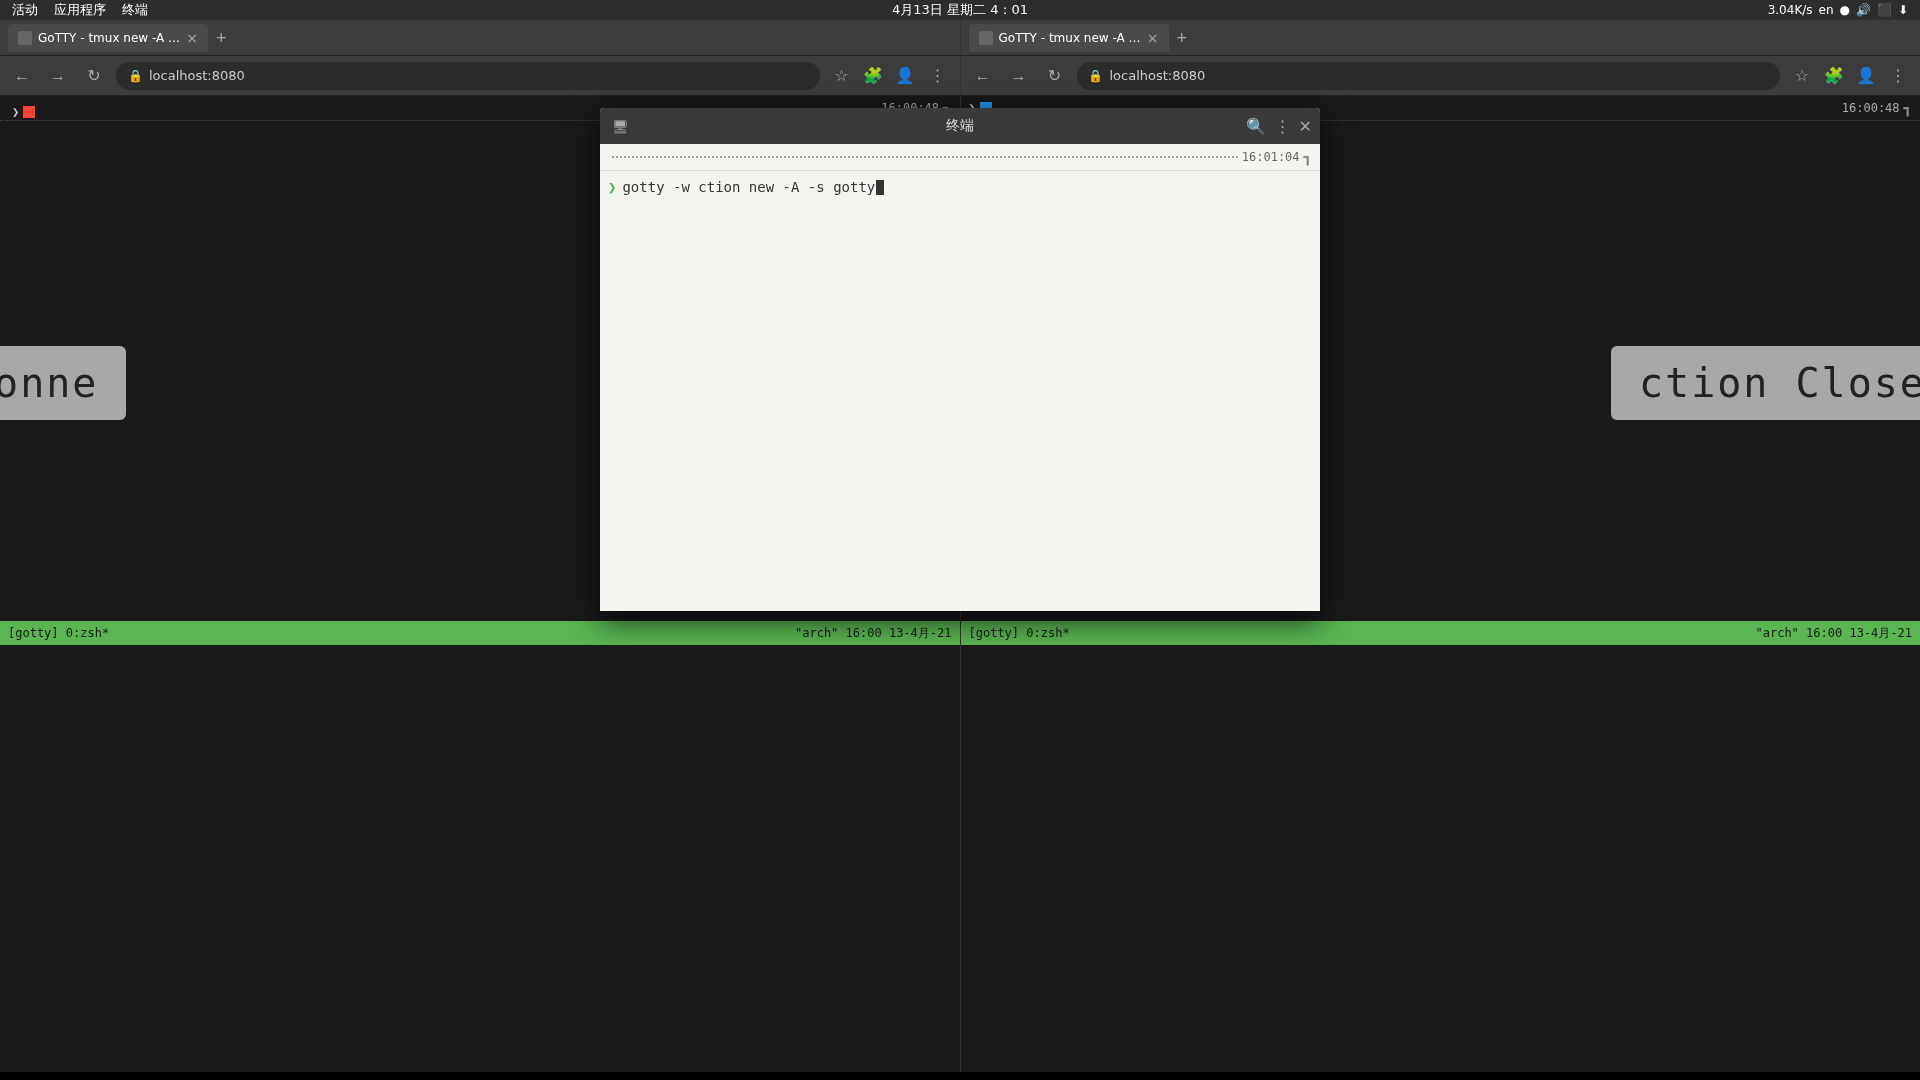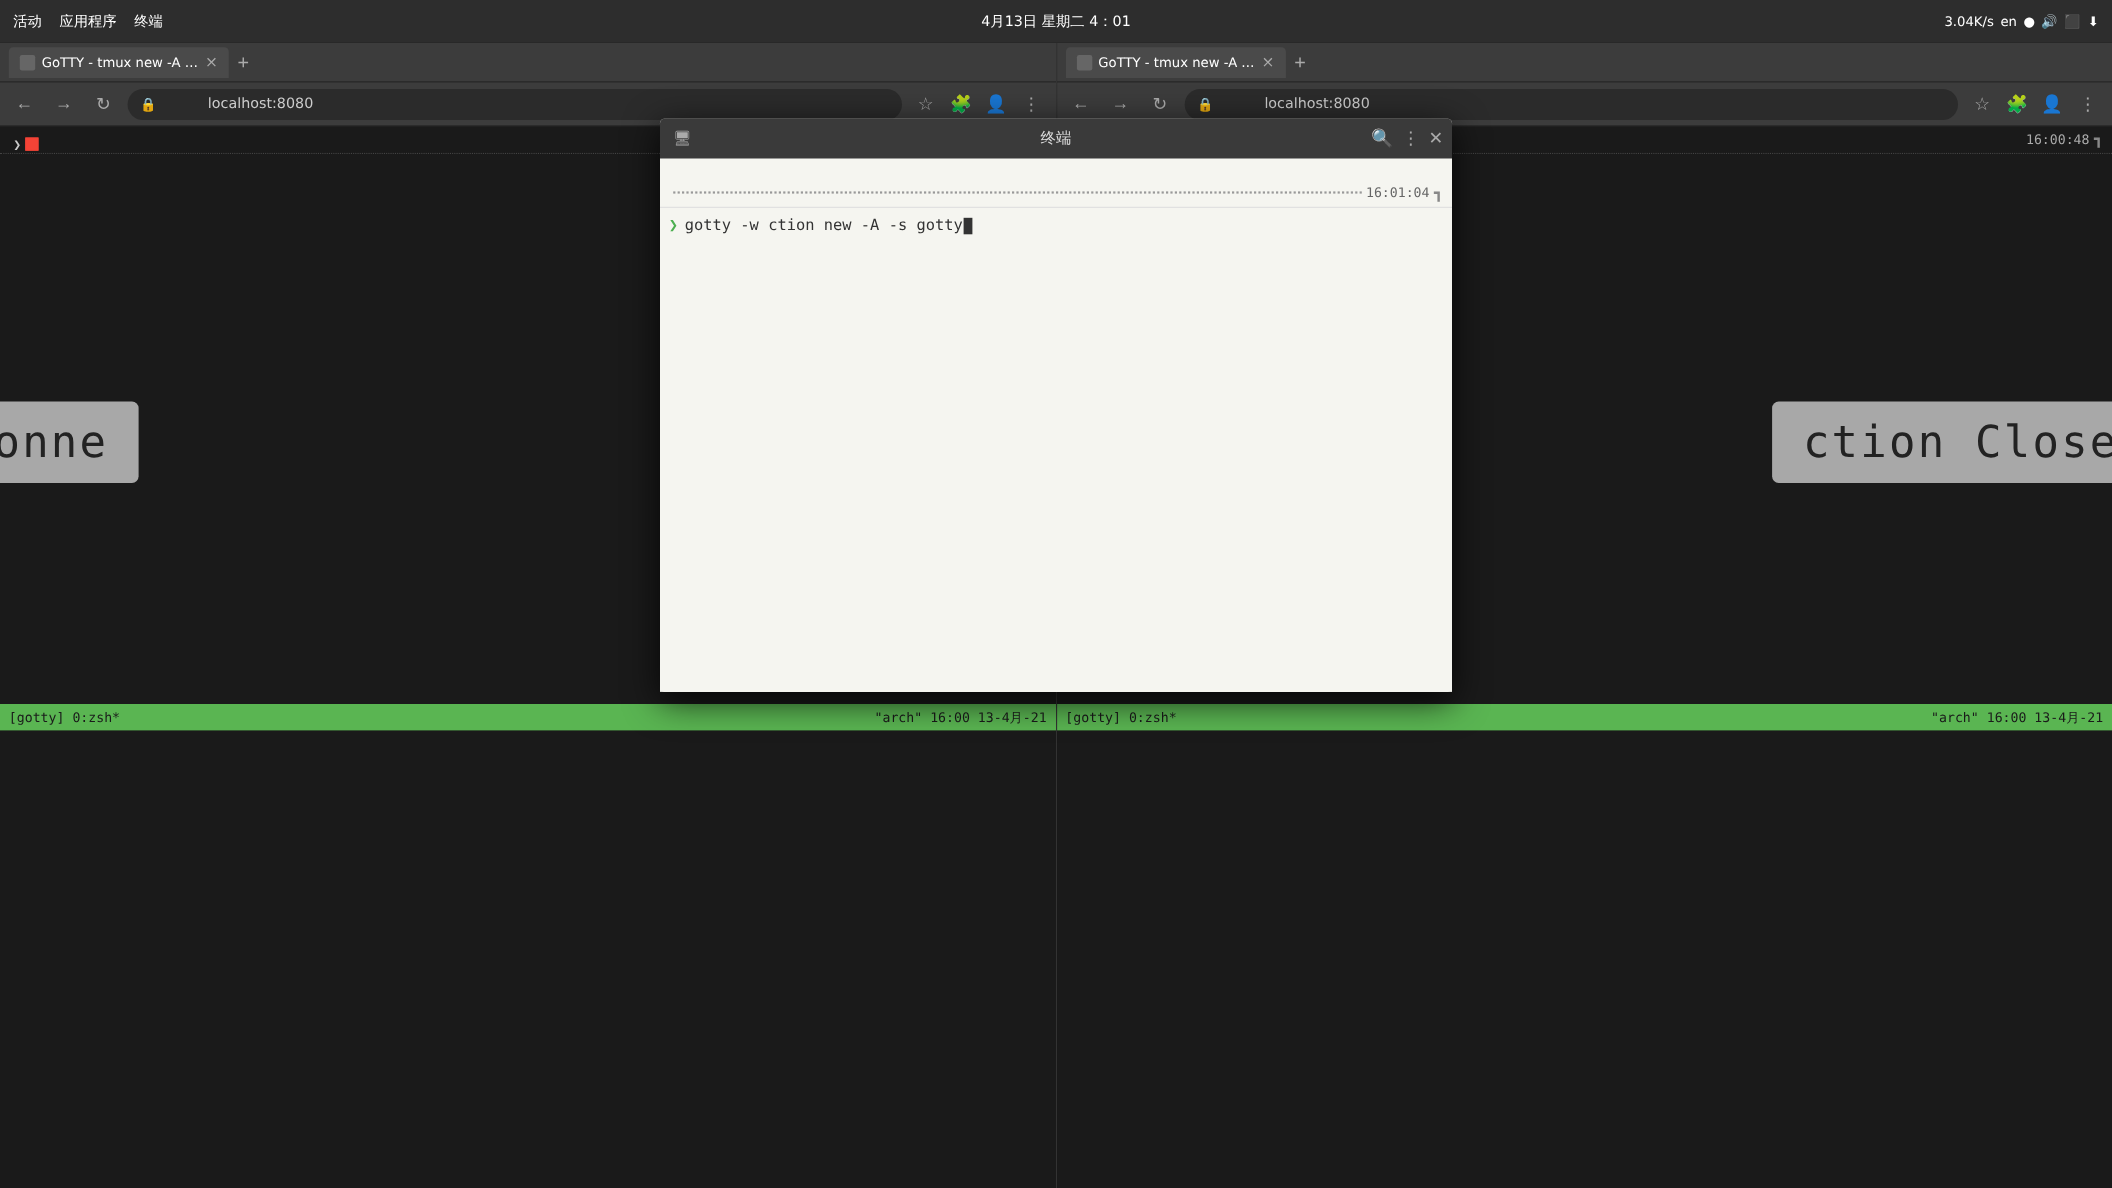--- a/index.html
+++ b/index.html
@@ -7,21 +7,21 @@
       width: 1920px;
       height: 1080px;
       overflow: hidden;
       background: #000;
       font-family: 'DejaVu Sans', 'Liberation Sans', Arial, sans-serif;
     }
 
     
     .system-bar {
       width: 100%;
-      height: 39px;
+      height: 20px;
       background: #2d2d2d;
       display: flex;
       align-items: center;
       justify-content: space-between;
       padding: 0 12px;
       color: #fff;
       font-size: 13px;
       position: relative;
       z-index: 100;
     }
@@ -153,21 +153,20 @@
       align-items: center;
       gap: 6px;
     }
     .address-lock {
       color: #aaa;
       font-size: 12px;
     }
     .address-text {
       font-size: 13px;
       color: #ccc;
-      margin-left: 40px;
     }
     .address-bar-actions {
       display: flex;
       gap: 4px;
     }
     .addr-action-btn {
       background: none;
       border: none;
       color: #aaa;
       font-size: 16px;
@@ -307,21 +306,21 @@
     <div style="background:#3a3a3a; height:36px; display:flex; align-items:center; padding:0 12px; border-radius:4px 4px 0 0; position:relative;">
       <span style="color:#aaa; font-size:13px;">🖥</span>
       <span style="color:#ddd; font-size:14px; position:absolute; left:50%; transform:translateX(-50%);">终端</span>
       <div style="position:absolute; right:8px; display:flex; gap:8px;">
         <button style="background:none;border:none;color:#aaa;font-size:16px;cursor:pointer;">🔍</button>
         <button style="background:none;border:none;color:#aaa;font-size:16px;cursor:pointer;">⋮</button>
         <button style="background:none;border:none;color:#aaa;font-size:16px;cursor:pointer;">✕</button>
       </div>
     </div>
 
-    <div style="display:flex; align-items:center; padding:5px 8px; background:#f5f5f0; border-bottom:1px solid #ddd;margin-top:18px;">
+    <div style="display:flex; align-items:center; padding:5px 8px; background:#f5f5f0; border-bottom:1px solid #ddd;">
       <div style="flex:1; border-top:2px dotted #999; margin:0 4px;"></div>
       <span style="color:#666; font-size:12px; font-family:monospace;">16:01:04</span>
       <button style="background:none;border:none;color:#888;font-size:14px;cursor:pointer;margin-left:4px;">┓</button>
     </div>
 
     <div style="background:#f5f5f0; min-height:440px; padding:8px; position:relative;">
       <div style="display:flex; align-items:center; font-family:monospace; font-size:14px;">
         <span style="color:#4caf50; margin-right:6px;">❯</span>
         <span style="color:#333;">gotty -w ction new -A -s gotty</span>
           <span style="display:inline-block;width:8px;height:15px;background:#333;vertical-align:middle;margin-left:1px;"></span>

